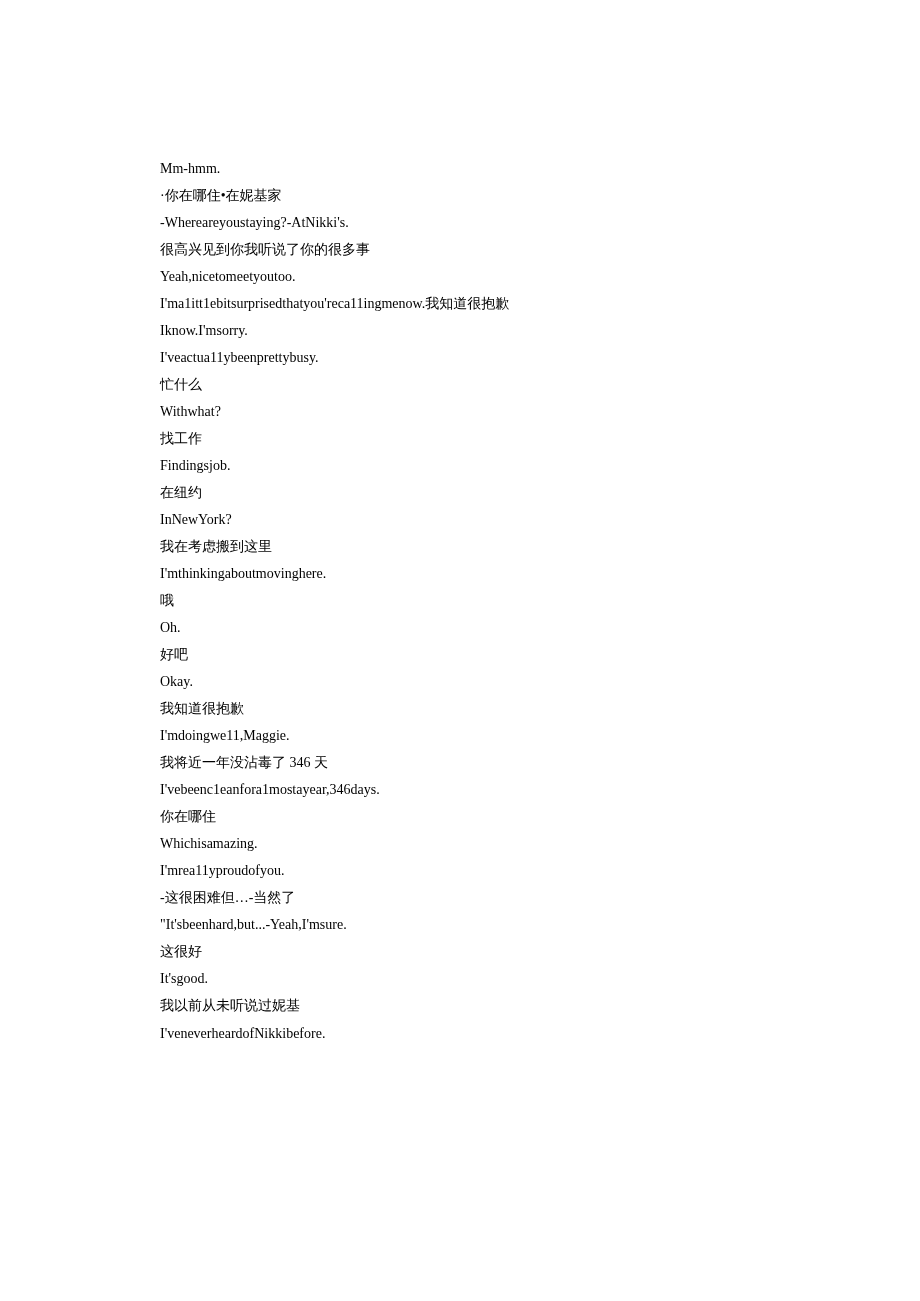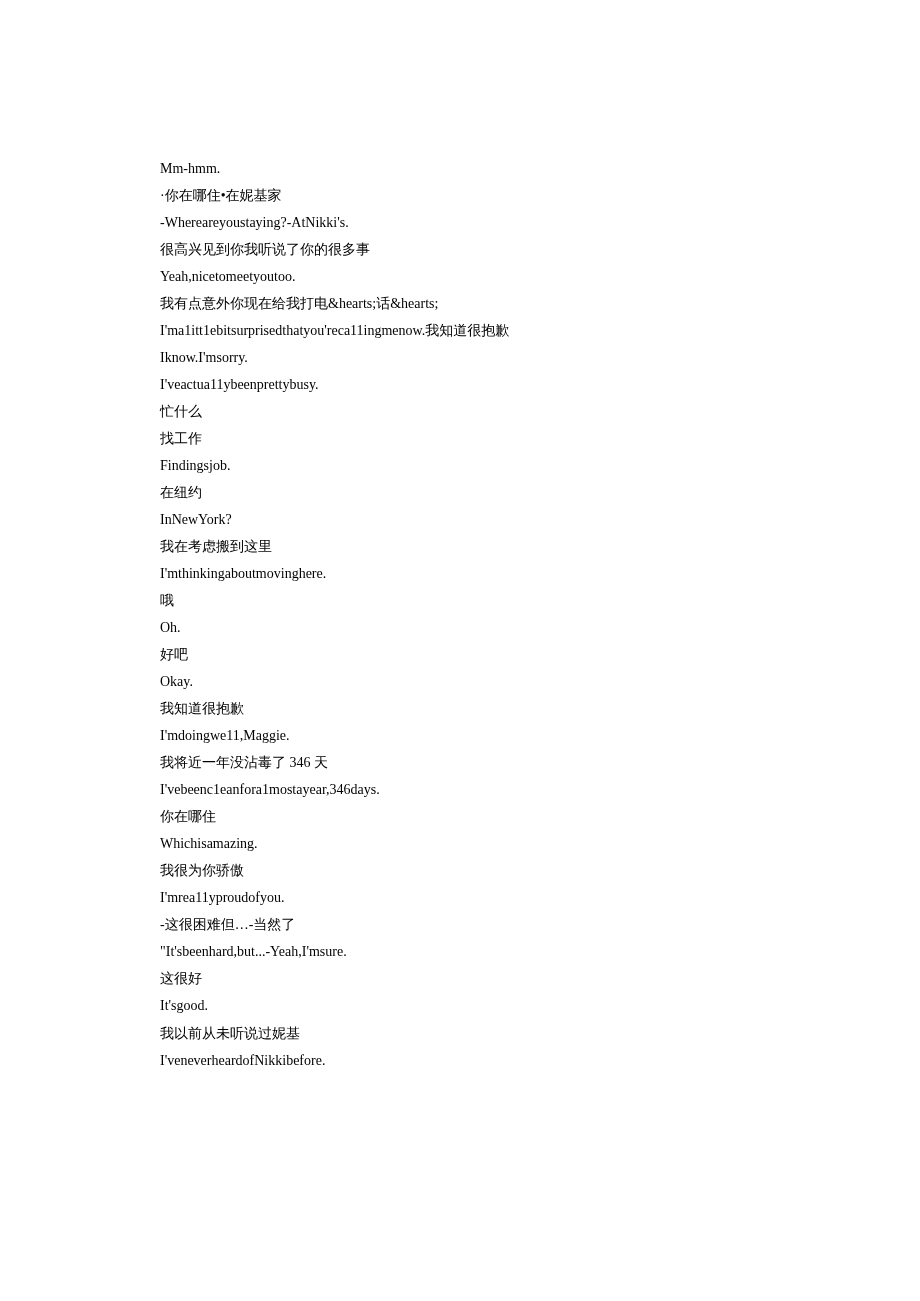--- a/index.html
+++ b/index.html
@@ -22,42 +22,41 @@
 </head>
 <body>
 
 <div class="page">
   <div id="content">
       <div class="line">Mm-hmm.</div>
       <div class="line">·你在哪住•在妮基家</div>
       <div class="line">-Whereareyoustaying?-AtNikki's.</div>
       <div class="line">很高兴见到你我听说了你的很多事</div>
       <div class="line">Yeah,nicetomeetyoutoo.</div>
-      <div class="line">我有点意外你现在给我打电&amp;hearts;话&amp;hearts;</div>
       <div class="line">I'ma1itt1ebitsurprisedthatyou'reca11ingmenow.我知道很抱歉</div>
       <div class="line">Iknow.I'msorry.</div>
       <div class="line">I'veactua11ybeenprettybusy.</div>
       <div class="line">忙什么</div>
+      <div class="line">Withwhat?</div>
       <div class="line">找工作</div>
       <div class="line">Findingsjob.</div>
       <div class="line">在纽约</div>
       <div class="line">InNewYork?</div>
       <div class="line">我在考虑搬到这里</div>
       <div class="line">I'mthinkingaboutmovinghere.</div>
       <div class="line">哦</div>
       <div class="line">Oh.</div>
       <div class="line">好吧</div>
       <div class="line">Okay.</div>
       <div class="line">我知道很抱歉</div>
       <div class="line">I'mdoingwe11,Maggie.</div>
       <div class="line">我将近一年没沾毒了 346 天</div>
       <div class="line">I'vebeenc1eanfora1mostayear,346days.</div>
       <div class="line">你在哪住</div>
       <div class="line">Whichisamazing.</div>
-      <div class="line">我很为你骄傲</div>
       <div class="line">I'mrea11yproudofyou.</div>
       <div class="line">-这很困难但…-当然了</div>
       <div class="line">"It'sbeenhard,but...-Yeah,I'msure.</div>
       <div class="line">这很好</div>
       <div class="line">It'sgood.</div>
       <div class="line">我以前从未听说过妮基</div>
       <div class="line">I'veneverheardofNikkibefore.</div>
     </div>
 </div>
 

